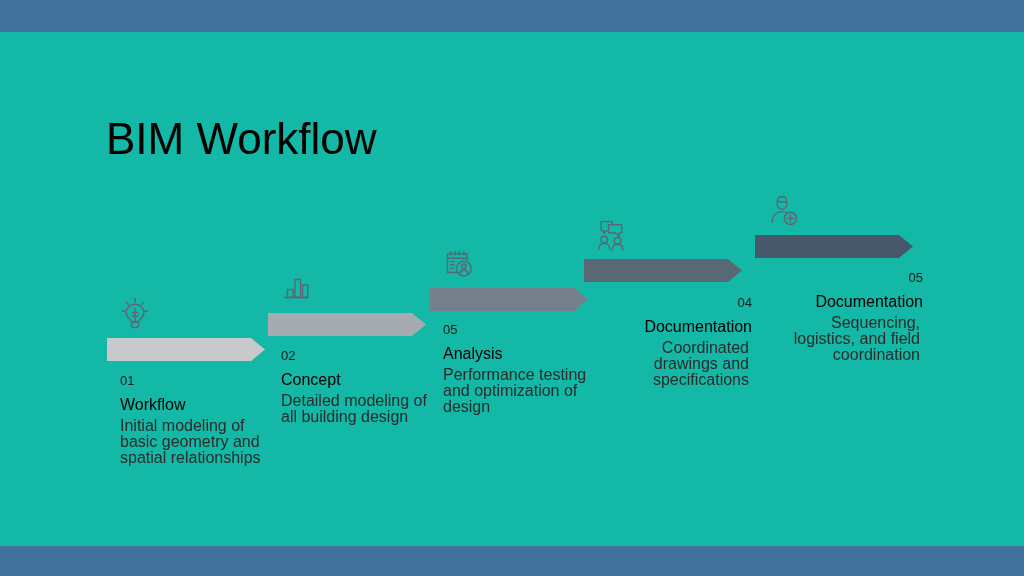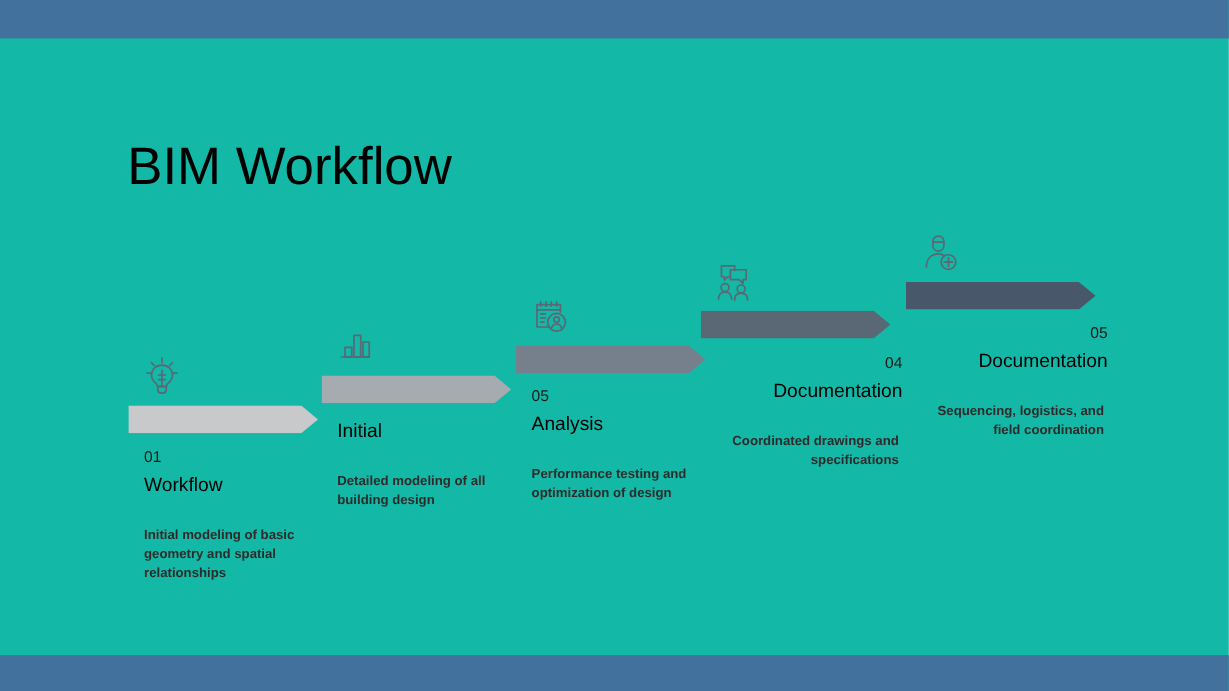--- a/index.html
+++ b/index.html
@@ -85,25 +85,25 @@
     font-weight: 400;
   }
   .name {
     font-size: 16px;
     line-height: 23px;
     color: #000000;
     font-weight: 400;
     margin-top: 2px;
   }
   .desc {
-    font-size: 11px;
+    font-size: 16px;
     line-height: 16px;
     color: #2b2b2b;
-    font-weight: 700;
-    margin-top: 22px;
+    font-weight: 400;
+    margin-top: 2px;
     width: 152px;
   }
 </style>
 </head>
 <body>
 
 <div class="slide">
 
   <div class="bar-top"></div>
   <div class="bar-bottom"></div>
@@ -145,21 +145,22 @@
         <rect x="21" y="13.5" width="5.6" height="18"></rect>
         <rect x="28.5" y="19" width="5.2" height="12.5"></rect>
       </svg>
     </div>
     <div class="arrow" style="top:313px;">
       <svg viewBox="0 0 158 23" preserveAspectRatio="none">
         <path d="M0 0 L144 0 L158 11.5 L144 23 L0 23 Z" fill="#a6abb0"></path>
       </svg>
     </div>
     <div class="txt" style="top:346px;">
-      <div class="name">Initial</div>
+      <div class="num">02</div>
+      <div class="name">Concept</div>
       <div class="desc">Detailed modeling of all building design</div>
     </div>
   </div>
 
   <div class="stage" style="left:430px;">
     <div class="icon-wrap" style="top:242px;">
       <svg viewBox="0 0 44 44" fill="none" stroke="#5a6775" stroke-width="1.4" stroke-linecap="round" stroke-linejoin="round">
         <path d="M11.5 11.8 L31 11.8 L31 18 M11.5 11.8 L11.5 30.5 L21.5 30.5"></path>
         <path d="M11.5 16.2 L31 16.2"></path>
         <path d="M14.6 9.5 L14.6 13.2"></path>

